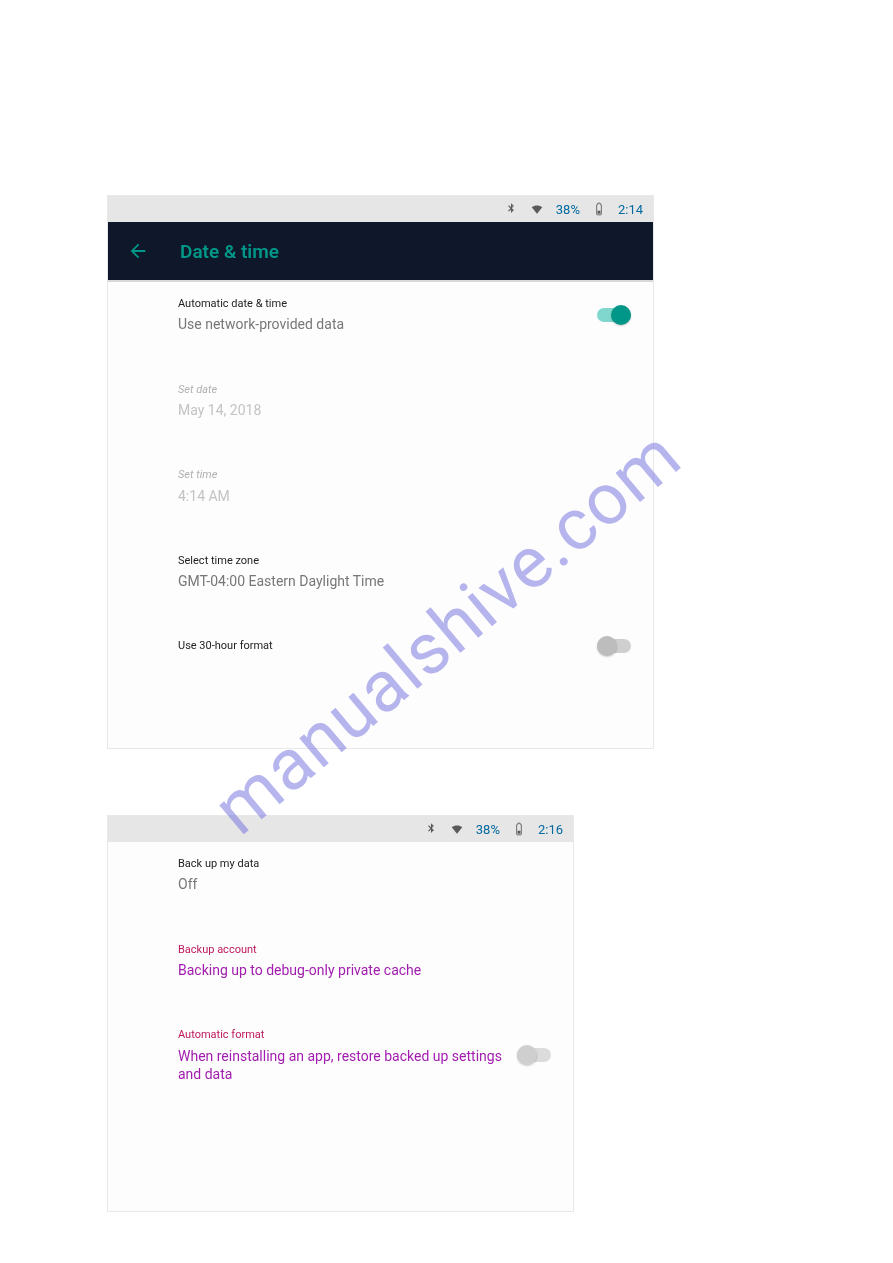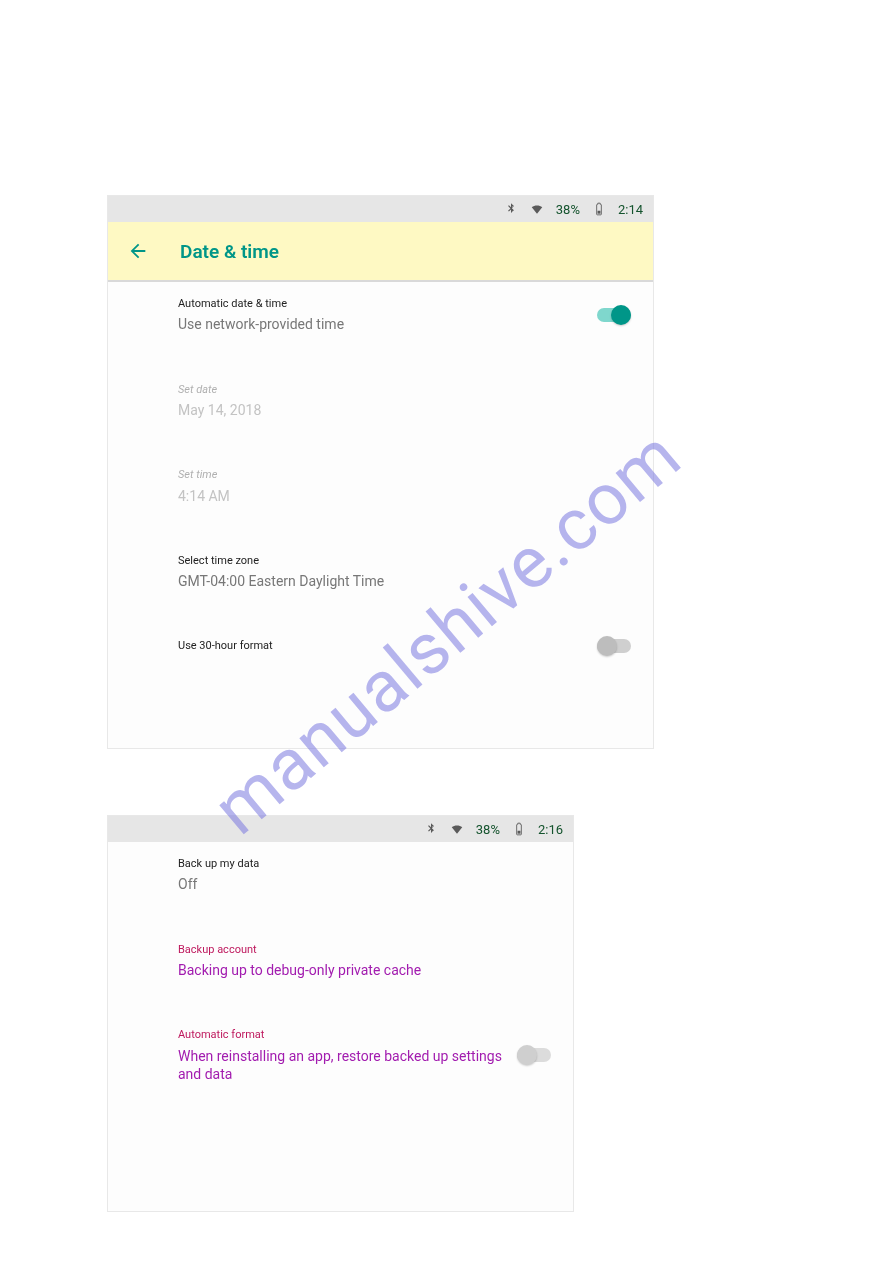--- a/index.html
+++ b/index.html
@@ -34,29 +34,29 @@
   .screen2 { left: 107px; top: 815px; width: 467px; height: 397px; }
 
   .statusbar {
     height: 26px;
     background: #e6e6e6;
     display: flex;
     align-items: center;
     justify-content: flex-end;
     padding: 0 10px;
     font-size: 13px;
-    color: #14532d;
+    color: #0369a1;
     gap: 12px;
   }
   .statusbar .ico { display: inline-flex; align-items: center; }
   .statusbar svg { width: 14px; height: 14px; fill: #5a5a5a; }
 
   .appbar {
     height: 60px;
-    background: #fef9c3;
+    background: #0f172a;
     border-bottom: 2px solid #d9d9d9;
     display: flex;
     align-items: center;
     padding: 8px 8px;
   }
   .appbar .back {
     width: 44px;
     display: flex;
     align-items: center;
     justify-content: center;
@@ -151,21 +151,21 @@
       <svg viewBox="0 0 24 24">
           <path d="M20 11H7.8l5.6-5.6L12 4l-8 8 8 8 1.4-1.4L7.8 13H20v-2z"></path>
         </svg>
     </div>
     <div class="title">Date &amp; time</div>
   </div>
 
   <div class="content">
     <div class="row">
       <div class="primary">Automatic date &amp; time</div>
-      <div class="secondary">Use network-provided time</div>
+      <div class="secondary">Use network-provided data</div>
       <div class="switch on">
         <div class="track"></div>
         <div class="thumb"></div>
       </div>
     </div>
 
     <div class="spacer"></div>
 
     <div class="row disabled">
       <div class="primary">Set date</div>

